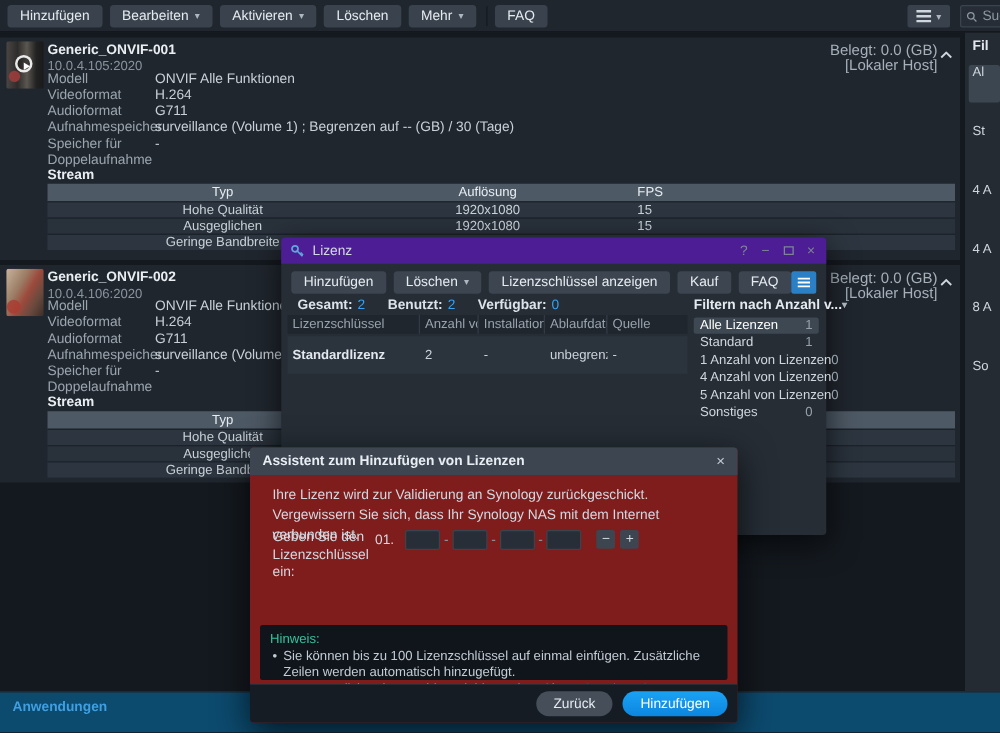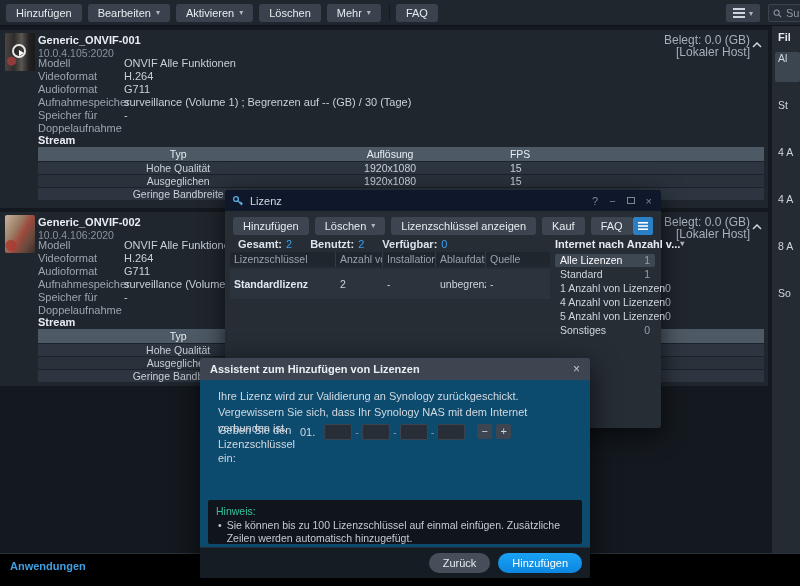--- a/index.html
+++ b/index.html
@@ -46,26 +46,26 @@
   .st-c1{width:32%;text-align:center;padding-left:48px;}.st-c2{width:33%;text-align:center;}.st-c3{width:35%;}
 
   
   .rpanel{position:absolute;left:772px;top:25px;width:28px;height:528px;background:#242b33;z-index:1;overflow:hidden;padding:6px 0 0 6px;}
   .rp-title{font-weight:bold;color:#e2e8ee;white-space:nowrap;margin-bottom:9px;}
   .rp-item{height:30px;line-height:13px;font-size:10.5px;color:#cfd6dd;white-space:nowrap;margin-bottom:17px;}
   .rp-item.sel{background:#3c4650;margin-left:-3px;padding-left:3px;border-radius:2px;}
 
   
   .footer-line{position:absolute;left:0;top:553px;width:800px;height:1px;background:#2a313a;}
-  .footer{position:absolute;left:0;top:554px;width:800px;height:32px;background:#000000;}
+  .footer{position:absolute;left:0;top:554px;width:800px;height:32px;background:#0c4a6e;}
   .apps{position:absolute;left:10px;top:6px;color:#3f9fe0;font-weight:bold;}
 
   
   .dlg-lic{position:absolute;left:225px;top:190px;width:436px;height:238px;background:#262d35;border-radius:3px;box-shadow:0 6px 24px rgba(0,0,0,.65);z-index:10;}
-  .lic-tbar{position:absolute;left:0;top:0;right:0;height:21px;background:#0f172a;border-radius:3px 3px 0 0;display:flex;align-items:center;padding-left:7px;}
+  .lic-tbar{position:absolute;left:0;top:0;right:0;height:21px;background:#4c1d95;border-radius:3px 3px 0 0;display:flex;align-items:center;padding-left:7px;}
   .lic-title{margin-left:6px;color:#d3dae1;}
   .winbtns{position:absolute;right:9px;top:0;height:21px;display:flex;align-items:center;gap:11px;color:#7e8791;font-size:11px;}
   .max-box{width:8px;height:7px;border:1px solid #7e8791;display:inline-block;}
   .lic-toolbar{position:absolute;left:8px;top:27px;display:flex;}
   .lic-toolbar .btn{background:#3d4650;}
   .view-btn{position:absolute;right:8px;top:27px;width:20px;height:18px;background:#2b7fc4;border-radius:2px;display:flex;align-items:center;justify-content:center;}
   .lic-stats{position:absolute;left:13px;top:48px;display:flex;}
   .stat{margin-right:18px;}
   .stat .sl{font-weight:bold;color:#dde3ea;}
   .stat .sv{color:#38a1f3;margin-left:4px;}
@@ -77,21 +77,21 @@
   .ltc1{width:106px;}.ltc2{width:47px;}.ltc3{width:53px;}.ltc4{width:50px;}.ltc5{width:64px;border-right:none !important;}
   .lt-key{font-weight:bold;color:#e2e8ee;}
   .lic-filter{position:absolute;left:330px;top:47px;width:100px;font-size:10.5px;}
   .lf-title{font-weight:bold;font-size:11px;color:#e4eaf0;display:flex;justify-content:space-between;height:14px;line-height:14px;margin-bottom:3px;white-space:nowrap;}
   .lf-title .caret{font-size:8px;color:#aab3bc;}
   .lf-item{height:13px;line-height:13px;display:flex;justify-content:space-between;padding:0 5px;margin-bottom:1px;color:#cfd6dd;white-space:nowrap;}
   .lf-item .cnt{color:#97a1ab;}
   .lf-item.sel{background:#3e4853;border-radius:2px;color:#fff;}
 
   
-  .dlg-wiz{position:absolute;left:200px;top:358px;width:390px;height:220px;background:#0c4a6e;border-radius:3px;box-shadow:0 8px 28px rgba(0,0,0,.7);z-index:20;}
+  .dlg-wiz{position:absolute;left:200px;top:358px;width:390px;height:220px;background:#7f1d1d;border-radius:3px;box-shadow:0 8px 28px rgba(0,0,0,.7);z-index:20;}
   .wiz-tbar{height:22px;background:#3c4550;border-radius:3px 3px 0 0;display:flex;align-items:center;justify-content:space-between;padding:0 10px;}
   .wiz-title{font-weight:bold;color:#e9eef3;}
   .wiz-close{color:#c2cad2;font-size:12px;}
   .wiz-intro{position:absolute;left:18px;top:30px;width:355px;line-height:16px;color:#d2d9e0;}
   .wiz-form{position:absolute;left:18px;top:65px;right:10px;height:32px;}
   .wf-label{position:absolute;left:0;top:0;width:92px;line-height:14px;color:#d2d9e0;}
   .wf-row{position:absolute;left:82px;top:0;display:flex;align-items:center;height:17px;}
   .wf-num{margin-right:9px;color:#d2d9e0;}
   .key-input{width:28px;height:16px;background:#272e37;border:1px solid #3a434e;border-radius:2px;color:#d2d9e0;font-size:10px;padding:0 2px;outline:none;}
   .key-sep{margin:0 3px;color:#8f99a3;}
@@ -342,21 +342,21 @@
     <div class="lt-row">
       <span class="ltc1 lt-key">Standardlizenz</span>
       <span class="ltc2">2</span>
       <span class="ltc3">-</span>
       <span class="ltc4">unbegrenzt</span>
       <span class="ltc5">-</span>
     </div>
   </div>
   <div class="lic-filter">
     <div class="lf-title">
-        <span>Internet nach Anzahl v...</span>
+        <span>Filtern nach Anzahl v...</span>
         <span class="caret">▾</span>
       </div>
     <div class="lf-item sel">
         <span>Alle Lizenzen</span>
         <span class="cnt">1</span>
       </div>
     <div class="lf-item">
         <span>Standard</span>
         <span class="cnt">1</span>
       </div>

